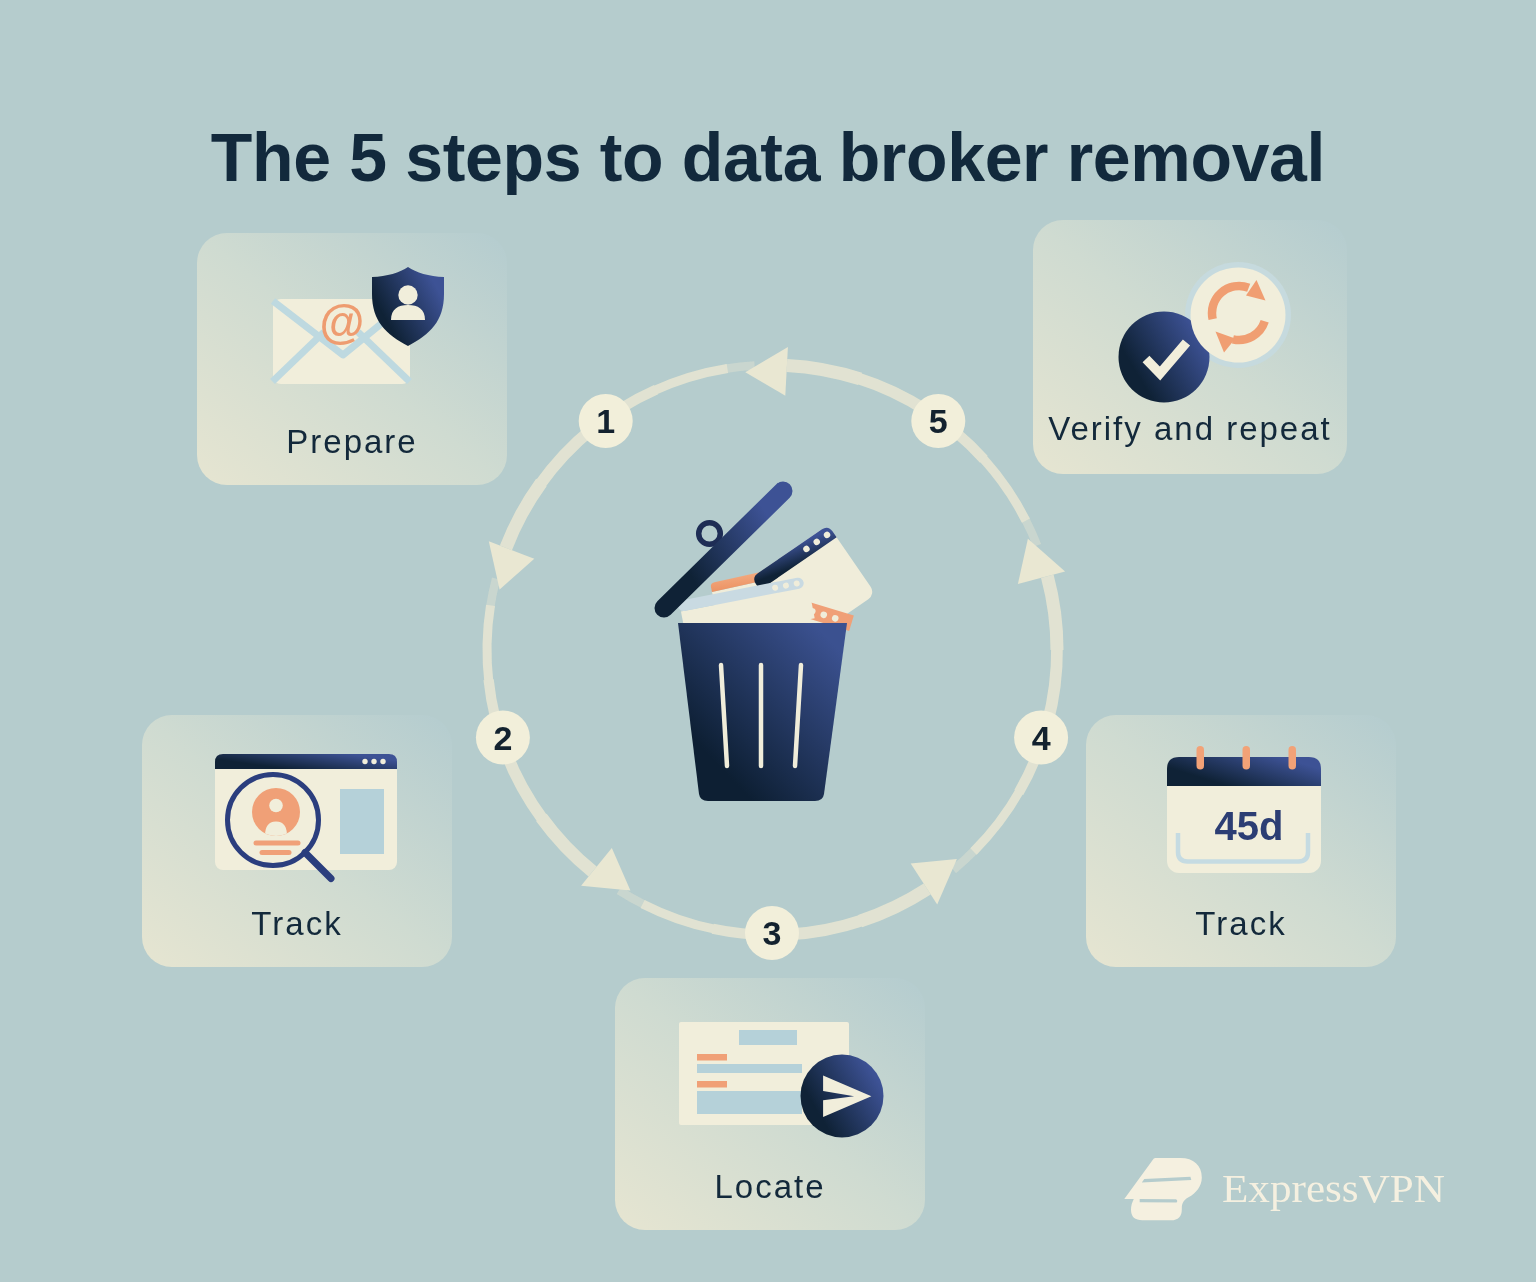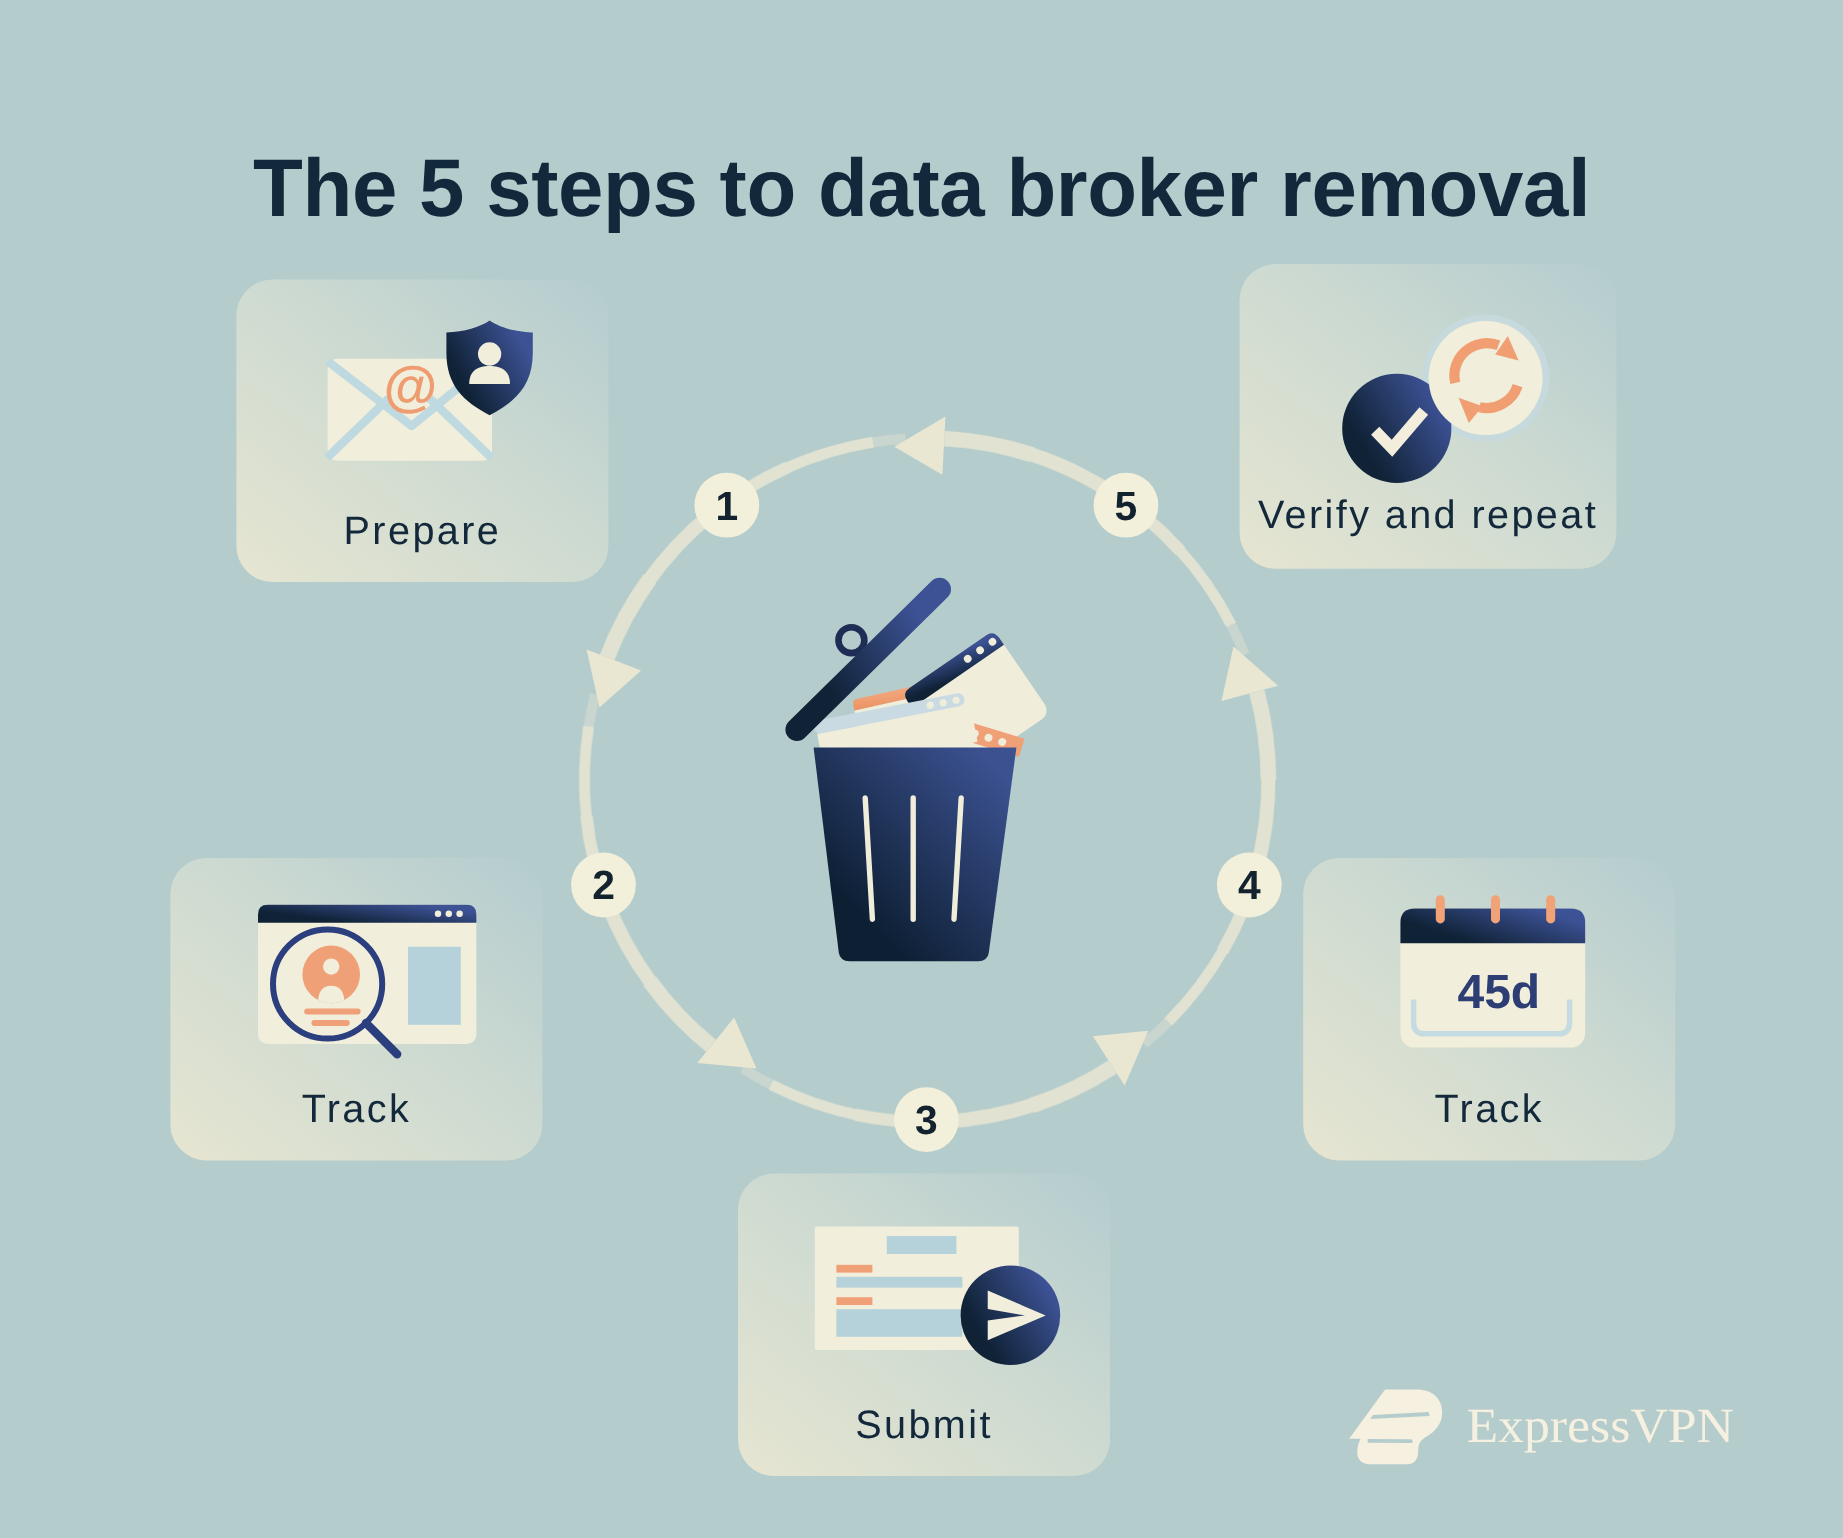--- a/index.html
+++ b/index.html
@@ -23,21 +23,21 @@
 <div class="card" style="left:1033px;top:220px;width:314px;height:254px;">
     <div class="lbl">Verify and repeat</div>
   </div>
 <div class="card" style="left:142px;top:715px;">
     <div class="lbl">Track</div>
   </div>
 <div class="card" style="left:1086px;top:715px;">
     <div class="lbl">Track</div>
   </div>
 <div class="card" style="left:615px;top:978px;">
-    <div class="lbl">Submit</div>
+    <div class="lbl">Locate</div>
   </div>
 
 <svg width="1536" height="1282" viewBox="0 0 1536 1282" style="position:absolute;left:0;top:0;" xmlns="http://www.w3.org/2000/svg">
 <defs>
   <linearGradient id="nv1" x1="0" y1="1" x2="1" y2="0">
     <stop offset="0.22" stop-color="#0d1f33"></stop>
         <stop offset="0.9" stop-color="#3b5190"></stop>
   </linearGradient>
   <linearGradient id="nv2" x1="0" y1="0.8" x2="1" y2="0.2">
     <stop offset="0.2" stop-color="#0f2236"></stop>

